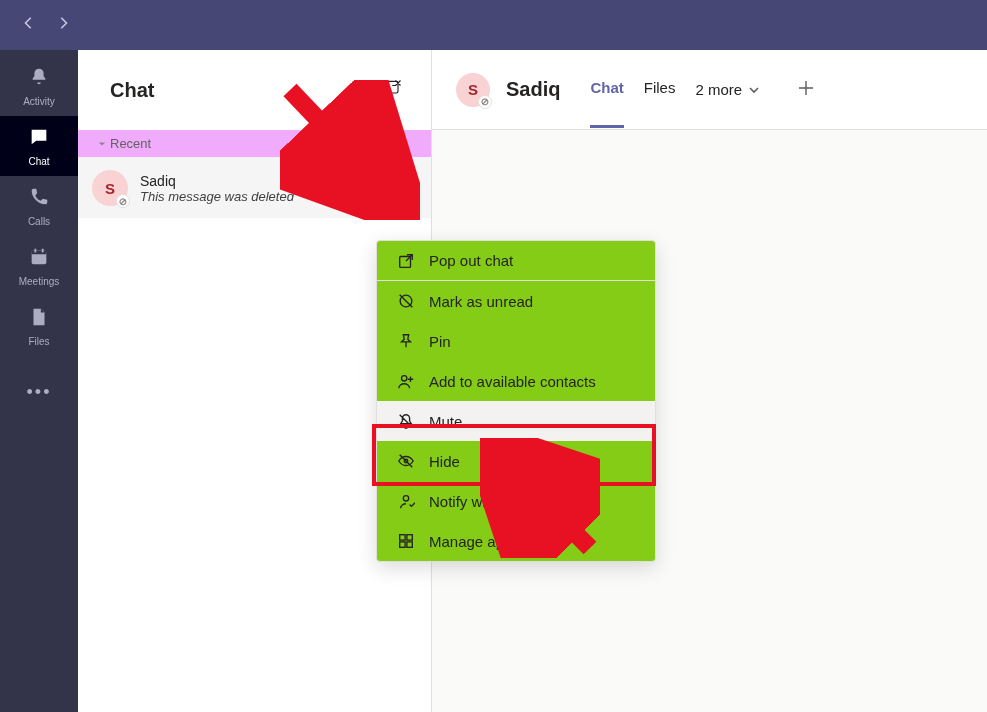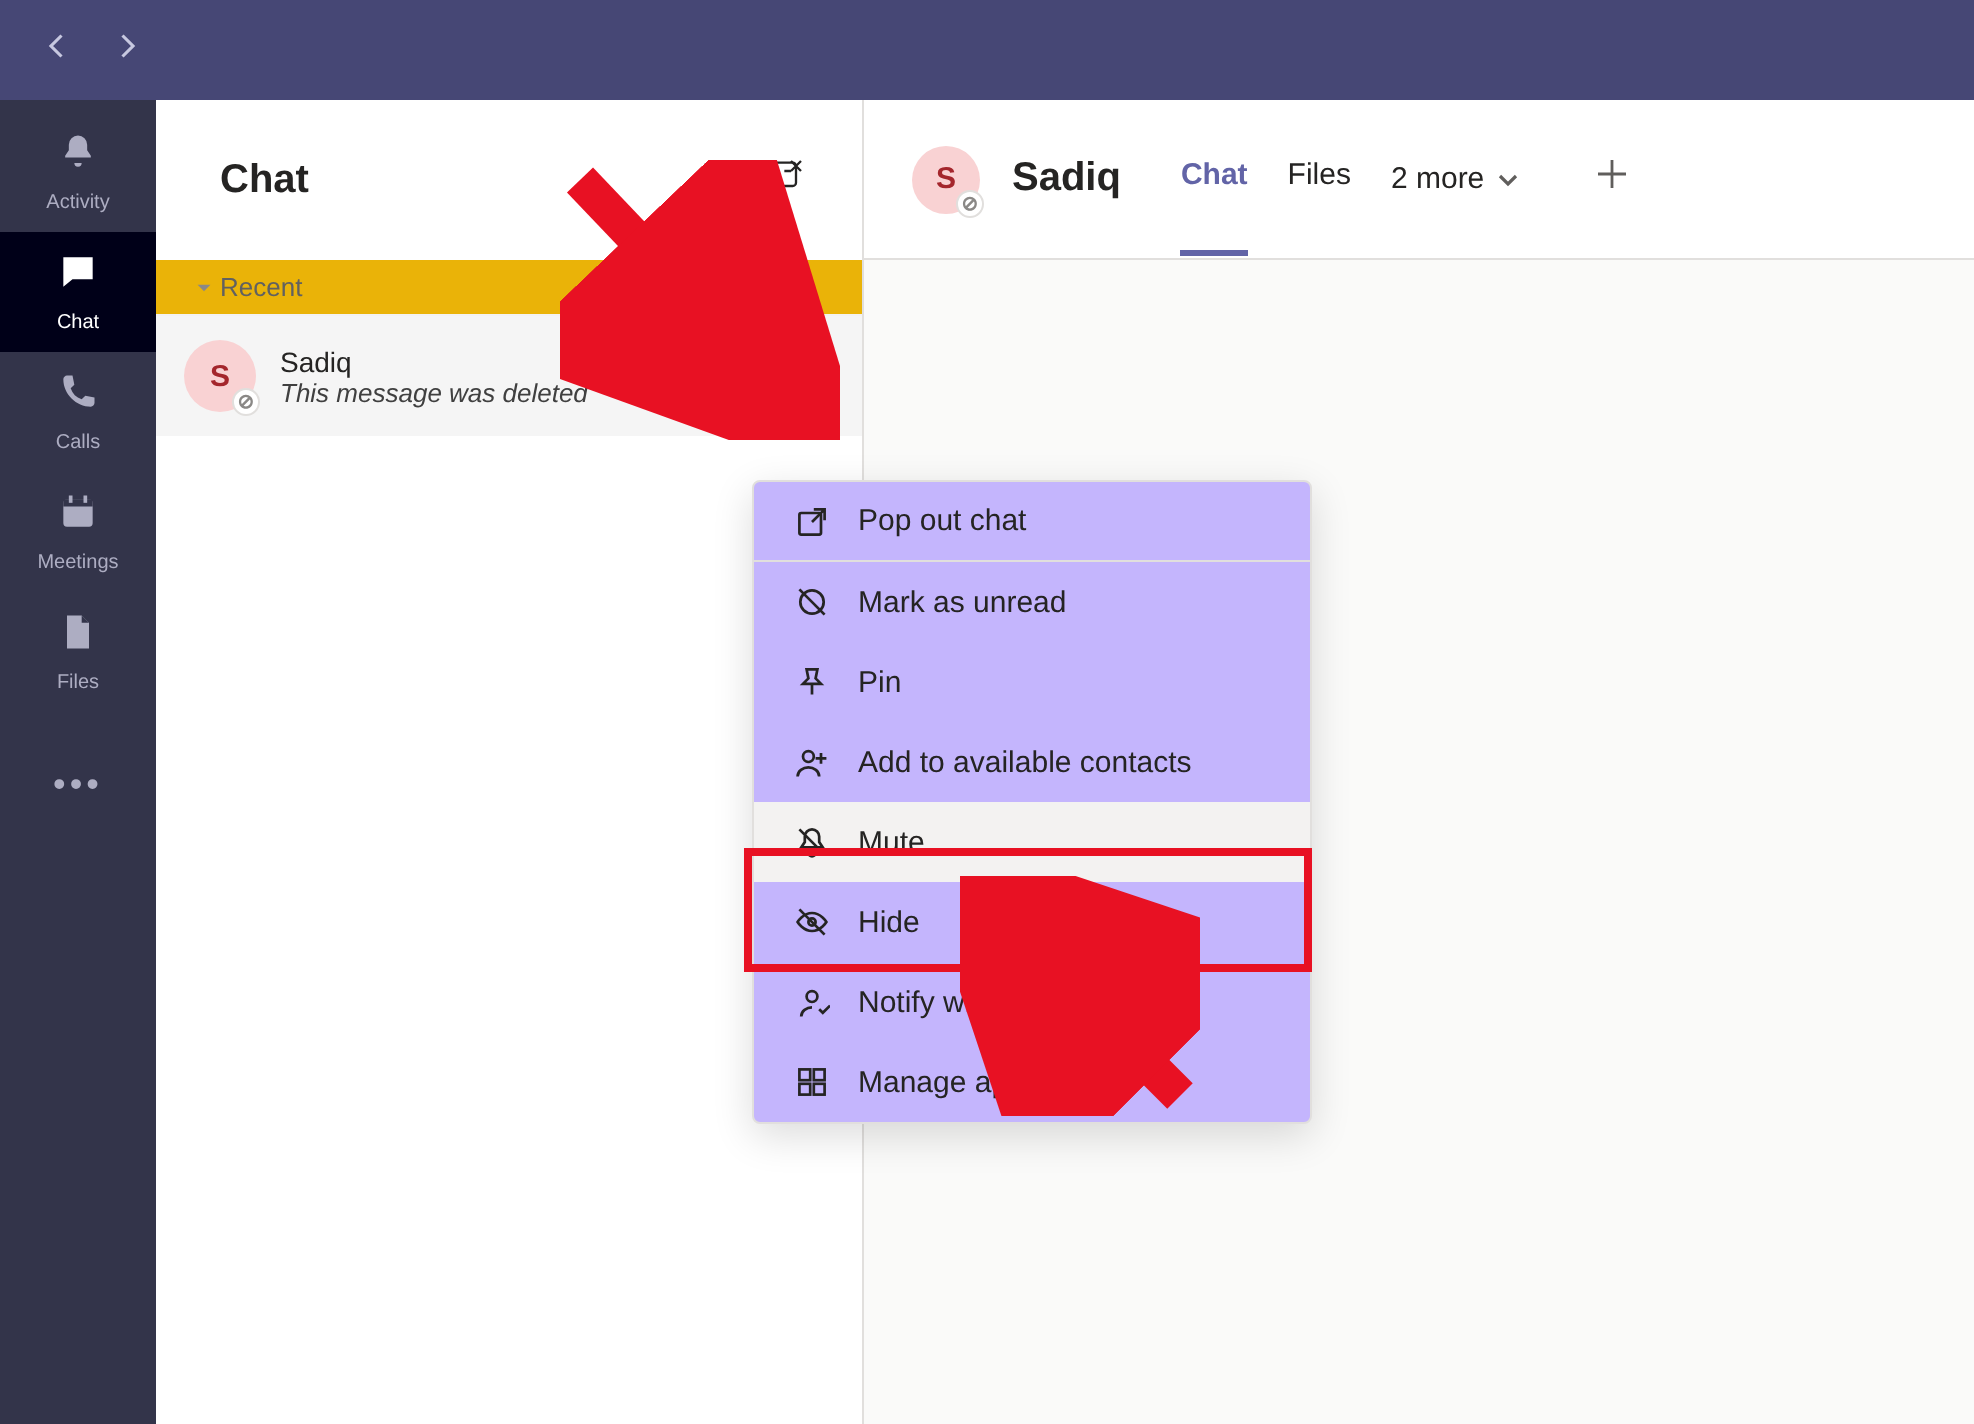--- a/index.html
+++ b/index.html
@@ -19,21 +19,21 @@
   .rail-item { height: 60px; display: flex; flex-direction: column; align-items: center; justify-content: center; gap: 4px; cursor: pointer; color: #adadc2; text-align: right; }
   .rail-item.active { background: #000018; color: #fff; }
   .rail-item svg { width: 22px; height: 22px; }
   .rail-item .lbl { font-size: 10px; }
   .rail-overflow { margin-top: 6px; }
 
   .chat-list { width: 354px; border-right: 1px solid #e1dfdd; display: flex; flex-direction: column; background: #fff; }
   .chat-list-header { height: 80px; display: flex; align-items: center; padding: 0 28px 0 32px; }
   .chat-list-header h1 { font-size: 20px; font-weight: 700; margin: 0; flex: 1; }
   .chat-list-header svg { width: 20px; height: 20px; stroke: #252423; stroke-width: 1.4; fill: none; margin-left: 14px; cursor: pointer; }
-  .section-label { display: flex; align-items: center; gap: 4px; padding: 0 20px; color: #616161; font-size: 13px; height: 28px; background: #eab308; border-bottom: 1px solid #f3f2f1; }
+  .section-label { display: flex; align-items: center; gap: 4px; padding: 0 20px; color: #616161; font-size: 13px; height: 28px; background: #f0abfc; border-bottom: 1px solid #f3f2f1; }
   .section-label svg { width: 8px; height: 8px; fill: #8a8886; }
 
   .chat-item { height: 60px; display: flex; align-items: center; padding: 0 16px 0 14px; gap: 12px; background: #f5f5f5; cursor: pointer; }
   .avatar { position: relative; width: 36px; height: 36px; border-radius: 50%; background: #f9d2d3; color: #a4262c; display: flex; align-items: center; justify-content: center; font-size: 15px; font-weight: 600; flex: none; }
   .avatar .presence { position: absolute; right: -2px; bottom: -2px; width: 14px; height: 14px; border-radius: 50%; background: #fff; border: 1px solid #e1dfdd; display: flex; align-items: center; justify-content: center; }
   .avatar .presence::after { content: "\2298"; font-size: 10px; color: #8a8886; }
   .chat-item-text { flex: 1; min-width: 0; }
   .chat-item-title { font-size: 14px; font-weight: 400; }
   .chat-item-preview { font-size: 13px; font-style: italic; color: #404040; }
   .chat-item-actions { display: flex; gap: 10px; align-items: center; }
@@ -48,21 +48,21 @@
   .tab { font-size: 15px; color: #252423; cursor: pointer; padding-bottom: 4px; position: relative; }
   .tab.active { color: #6264a7; font-weight: 600; }
   .tab.active::after { content: ""; position: absolute; left: 0; right: 0; bottom: -28px; height: 3px; background: #6264a7; }
   .tab-more { display: flex; align-items: center; gap: 6px; font-size: 15px; color: #252423; cursor: pointer; }
   .tab-more svg { width: 12px; height: 12px; stroke: #605e5c; stroke-width: 1.6; fill: none; }
   .add-tab { margin-left: 16px; cursor: pointer; }
   .add-tab svg { width: 20px; height: 20px; stroke: #605e5c; stroke-width: 1.4; fill: none; }
   .main-body { flex: 1; background: #fafaf9; position: relative; }
 
   
-  .context-menu { position: absolute; left: 376px; top: 240px; width: 280px; background: #c4b5fd; border: 1px solid #e1dfdd; border-radius: 4px; box-shadow: 0 6px 20px rgba(0,0,0,0.14); overflow: hidden; z-index: 200; }
+  .context-menu { position: absolute; left: 376px; top: 240px; width: 280px; background: #84cc16; border: 1px solid #e1dfdd; border-radius: 4px; box-shadow: 0 6px 20px rgba(0,0,0,0.14); overflow: hidden; z-index: 200; }
   .context-menu .menu-item { height: 40px; display: flex; align-items: center; gap: 14px; padding: 0 20px; font-size: 15px; cursor: pointer; }
   .context-menu .menu-item svg { width: 18px; height: 18px; stroke: #252423; stroke-width: 1.5; fill: none; flex: none; }
   .context-menu .menu-item:first-child { border-bottom: 1px solid #e1dfdd; }
   .context-menu .menu-item.highlighted { background: #f3f2f1; }
 
   
   .annotation-box { position: absolute; border: 4px solid #e81123; pointer-events: none; z-index: 400; }
   .annotation-arrow { position: absolute; z-index: 300; pointer-events: none; }
 </style>
 </head>

